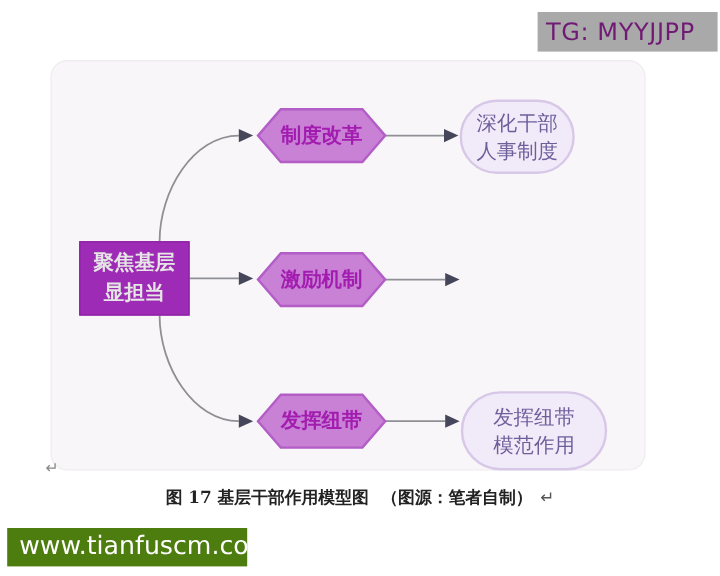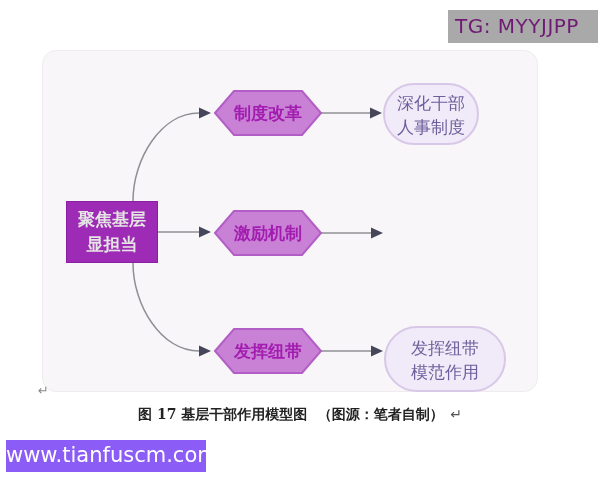--- a/index.html
+++ b/index.html
@@ -5,22 +5,22 @@
   * { margin: 0; padding: 0; box-sizing: border-box; }
   html, body { width: 600px; height: 480px; background: #ffffff; overflow: hidden;
     font-family: "DejaVu Sans", "Liberation Sans", sans-serif; }
   .page { position: relative; width: 600px; height: 480px; background: #ffffff; }
 
   
   .tg-badge { position: absolute; left: 448px; top: 10px; width: 150px; height: 33px;
     background: #a9a9a9; color: #701a75; font-size: 20px; line-height: 33px;
     padding-left: 7px; letter-spacing: 0.5px; }
   .watermark { position: absolute; left: 6px; top: 440px; width: 200px; height: 32px;
-    background: #8b5cf6; color: #ffffff; font-size: 21px; line-height: 31px;
-    }
+    background: #4d7c0f; color: #ffffff; font-size: 21px; line-height: 31px;
+    padding-left: 10px; }
 
   
   .panel { position: absolute; left: 42px; top: 50px; width: 496px; height: 342px;
     background: #f8f6f8; border: 1px solid #efecef; border-radius: 14px; }
   .connector-layer { position: absolute; left: 0; top: 0; width: 496px; height: 342px; }
 
   .node { position: absolute; text-align: center; white-space: pre-line;
     font-family: "DejaVu Sans", sans-serif; }
   .root-node { left: 23px; top: 150px; width: 92px; height: 62px;
     background: #9e2bb5; border: 1px solid #8a1fa3; color: #e5e5e5;

